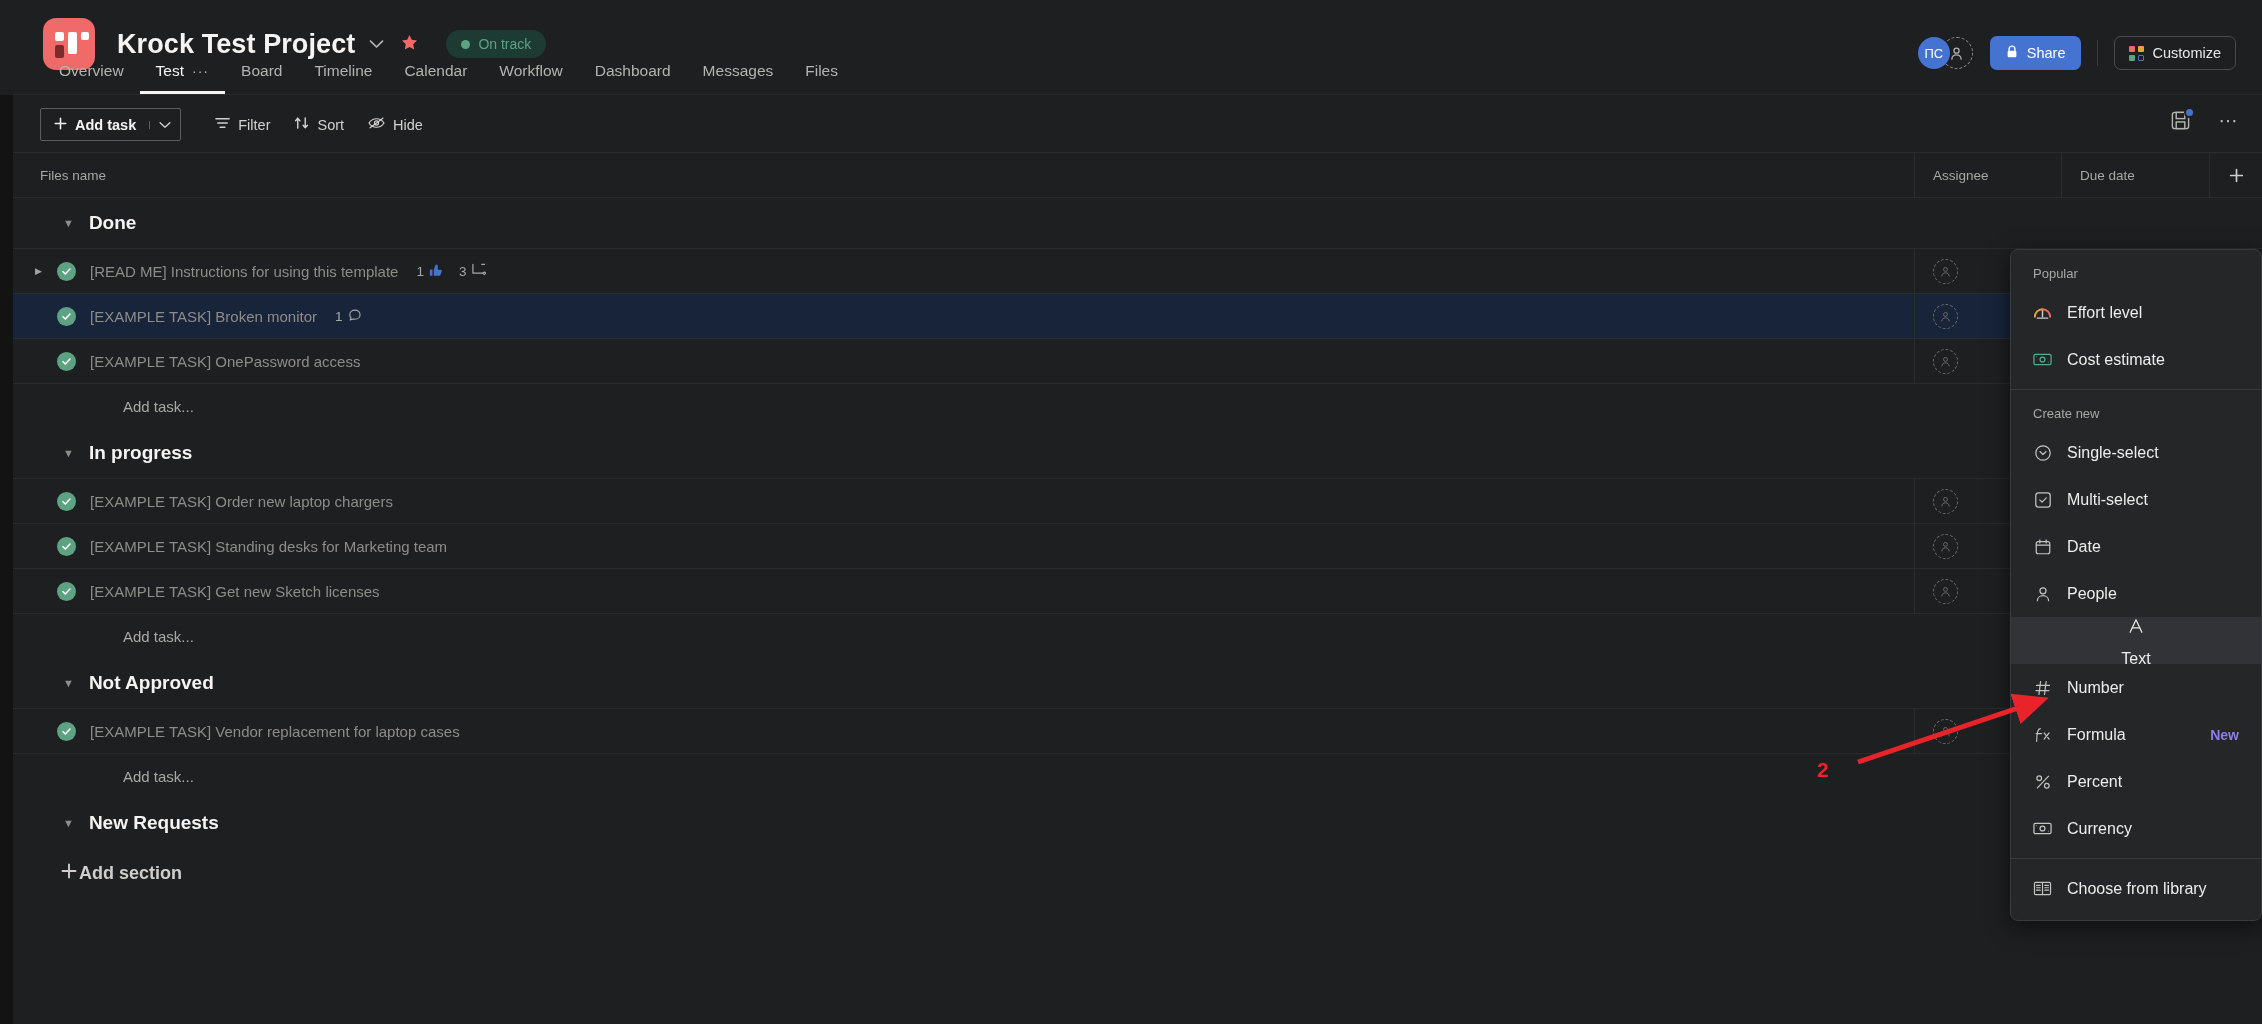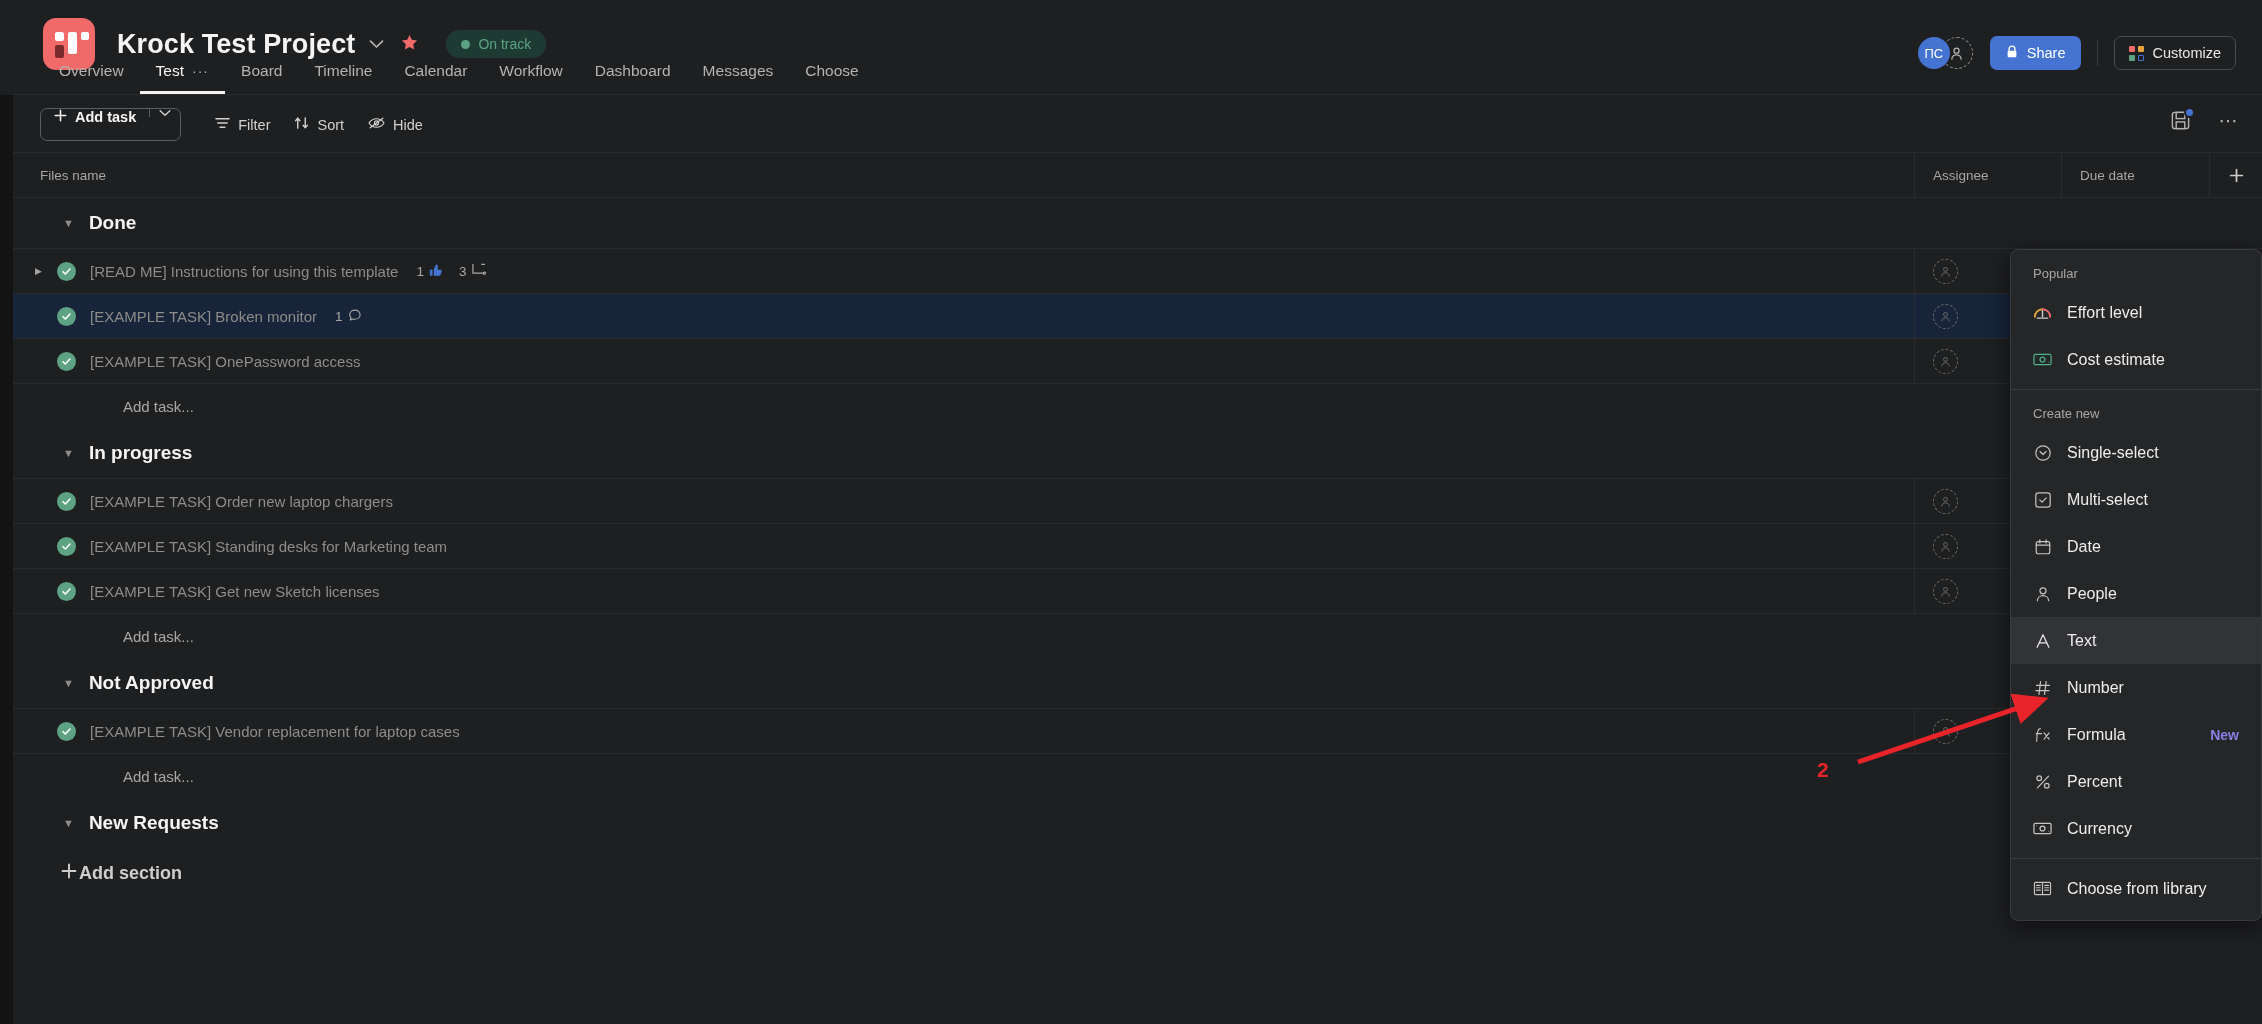--- a/index.html
+++ b/index.html
@@ -75,21 +75,21 @@
     font-size:15.5px; color:#b4b3b0; padding:0 16px 11px 16px; cursor:pointer;
     display:flex; align-items:center; gap:8px; border-bottom:3px solid transparent;
     white-space:nowrap;
   }
   .tab.active { color:#f5f4f3; border-bottom-color:#f5f4f3; }
   .tab .dots { color:#b4b3b0; font-size:14px; letter-spacing:1px; }
 
   
   .toolbar { height:58px; position:relative; border-bottom:1px solid #2a2b2d; }
   .tb-left { position:absolute; left:27px; top:13px; display:flex; align-items:center; gap:0; }
-  .addtask-wrap { display:flex; align-items:flex-start; border:1px solid #5c5d5f; border-radius:7px; overflow:hidden; height:33px;}
+  .addtask-wrap { display:flex; align-items:center; border:1px solid #5c5d5f; border-radius:2px; overflow:hidden; height:33px;}
   .addtask-main {
     background:transparent; color:#f5f4f3; border:none; font-family:inherit;
     font-size:14.5px; font-weight:700; padding:0 13px; display:flex; align-items:center; gap:8px; cursor:pointer;
   }
   .addtask-arrow {
     border-left:1px solid #5c5d5f; width:31px; display:flex; align-items:center; justify-content:center;
     color:#d2d1cf; font-size:11px; cursor:pointer; background:transparent;
   }
   .tb-btn {
     background:transparent; border:none; color:#d2d1cf; font-family:inherit; font-size:14.5px;
@@ -161,21 +161,21 @@
     position:absolute; left:2010px; top:249px; width:252px;
     background:#252628; border:1px solid #3a3b3d; border-radius:8px;
     padding:6px 0 8px 0; z-index:50;
     box-shadow:0 6px 22px rgba(0,0,0,.55);
   }
   .dd-label { font-size:13px; color:#a8a7a4; padding:10px 22px 8px 22px; }
   .dd-item {
     display:flex; align-items:center; gap:15px; height:47px; padding:0 22px;
     font-size:16px; color:#ededeb; cursor:pointer; position:relative;
   }
-  .dd-item.active { background:#323336; }
+  .dd-item.active { background:#323336;flex-direction:column; }
   .dd-item .lbl { flex:1; }
   .dd-new { color:#8b7fe8; font-size:14px; font-weight:700; }
   .dd-sep { height:1px; background:#3a3b3d; margin:6px 0; }
   .dd-ico { width:19px; display:flex; align-items:center; justify-content:center; flex:none; color:#c5c4c1;}
 
   
   .anno { position:absolute; left:0; top:0; width:2262px; height:1024px; pointer-events:none; z-index:90;}
   .anno-num {
     position:absolute; left:1817px; top:758px; color:#e8242a;
     font-size:21px; font-weight:700; font-family:"Liberation Sans", sans-serif;
@@ -266,21 +266,21 @@
       <div class="tab">
           <span>Workflow</span>
         </div>
       <div class="tab">
           <span>Dashboard</span>
         </div>
       <div class="tab">
           <span>Messages</span>
         </div>
       <div class="tab">
-          <span>Choose</span>
+          <span>Files</span>
         </div>
     </div>
   </div>
 
   <div class="toolbar">
     <div class="tb-left">
       <div class="addtask-wrap">
         <button class="addtask-main">
           <span>
             <svg width="13" height="13" viewBox="0 0 16 16">

